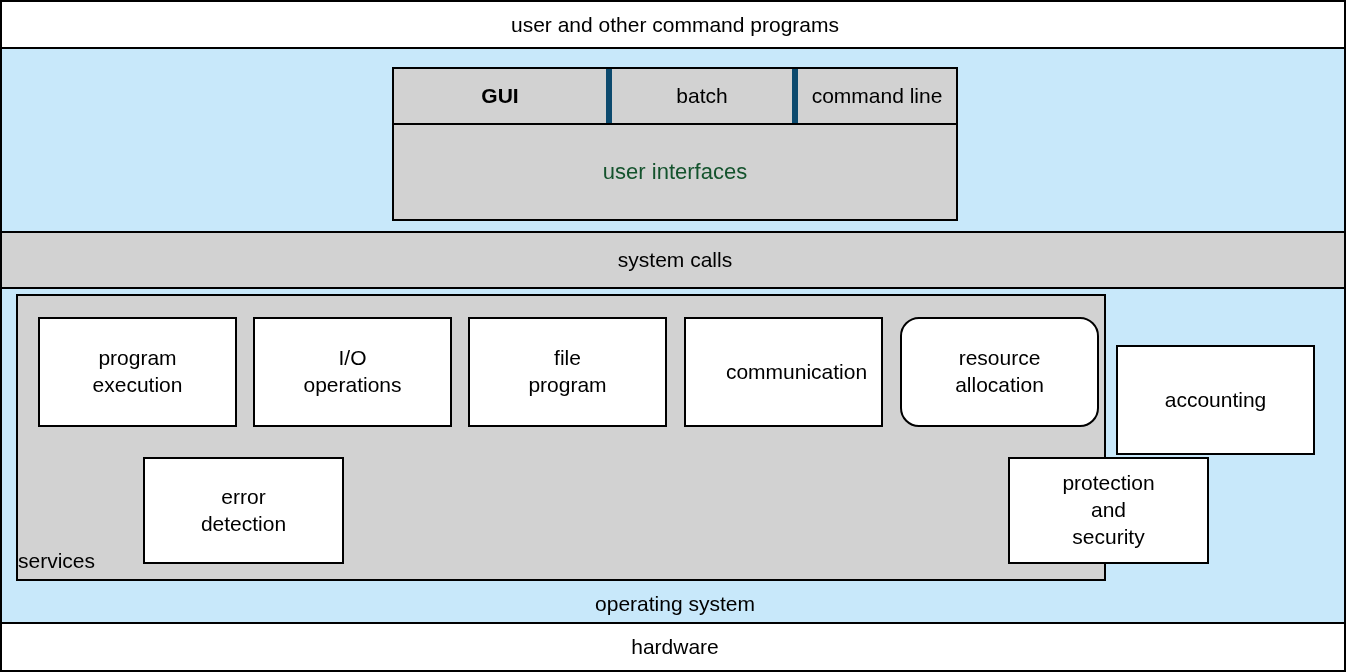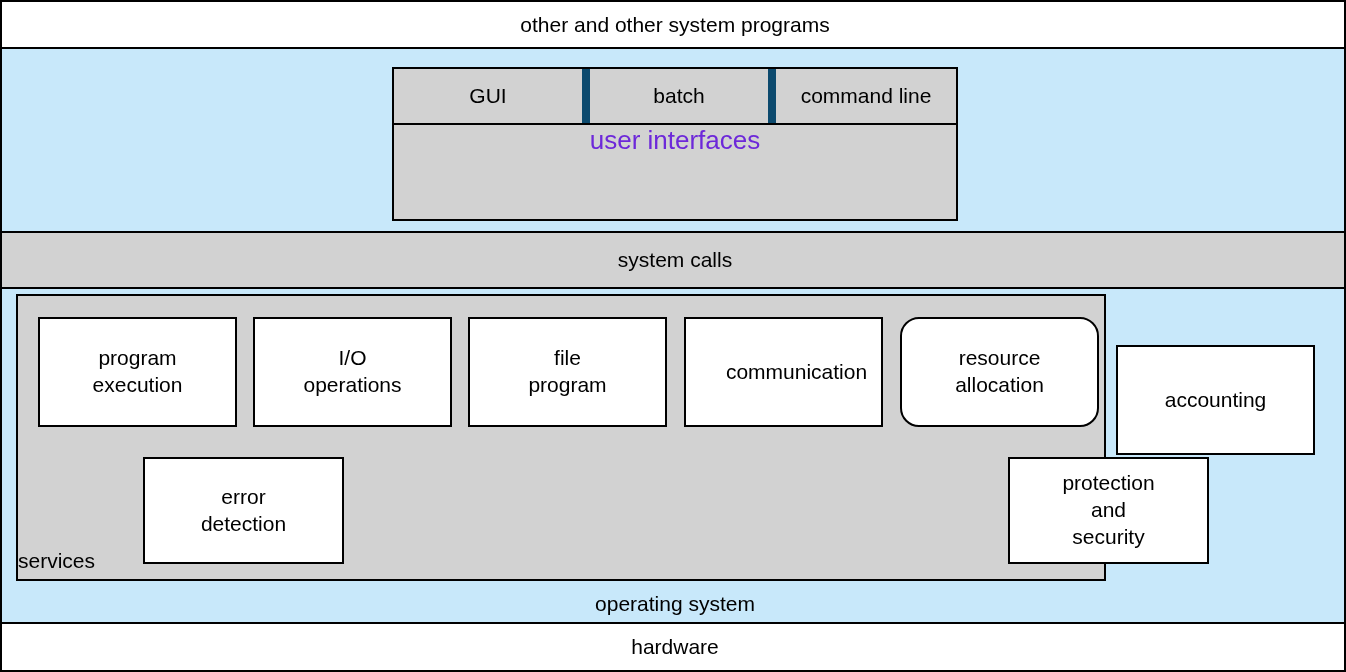--- a/index.html
+++ b/index.html
@@ -73,32 +73,32 @@
     border-bottom: 2px solid #000000;
   }
   .ui-mode {
     display: flex;
     align-items: center;
     justify-content: center;
     font-size: 21px;
     color: #000000;
     box-sizing: border-box;
   }
-  .ui-mode + .ui-mode { border-left: 8px solid #0c4a6e; }
-  #ui-mode-gui          { width: 188px; }
+  .ui-mode + .ui-mode { border-left: 6px solid #0c4a6e; }
+  #ui-mode-gui          { width: 212px; font-weight: bold; }
   #ui-mode-batch        { width: 186px; }
   #ui-mode-command-line { flex: 1; }
 
   #ui-panel-label {
     flex: 1;
     display: flex;
-    align-items: flex-start;
-    justify-content: center;
-    font-size: 26px;
-    color: #6d28d9;
+    align-items: center;
+    justify-content: center;
+    font-size: 22px;
+    color: #14532d;
   }
 
   
   #row-system-calls {
     top: 231px;
     height: 56px;
     border-bottom: 2px solid #000000;
   }
 
   
@@ -186,21 +186,21 @@
     top: 622px;
     height: 46px;
   }
 </style>
 </head>
 <body>
 
 <div id="diagram">
 
   <div class="band band-white" id="row-user-programs">
-    <span>other and other system programs</span>
+    <span>user and other command programs</span>
   </div>
 
   <div class="band band-blue" id="row-interfaces">
 
     <div id="ui-panel">
 
       <div id="ui-modes">
         <div class="ui-mode" id="ui-mode-gui">
           <span>GUI</span>
         </div>

